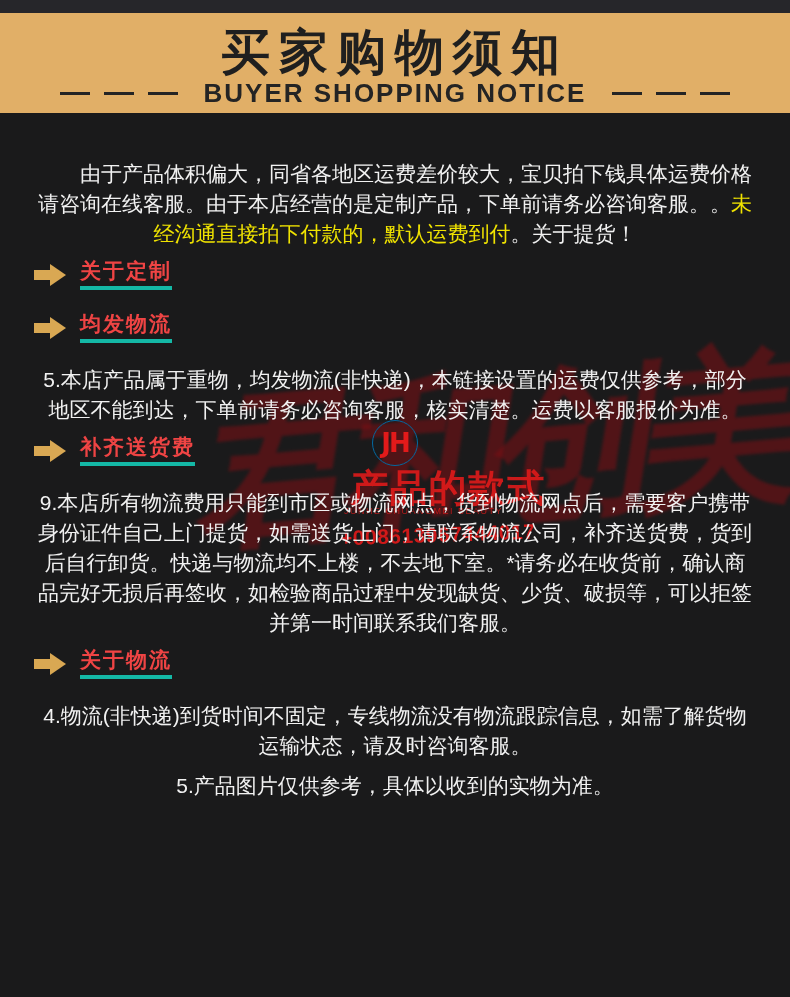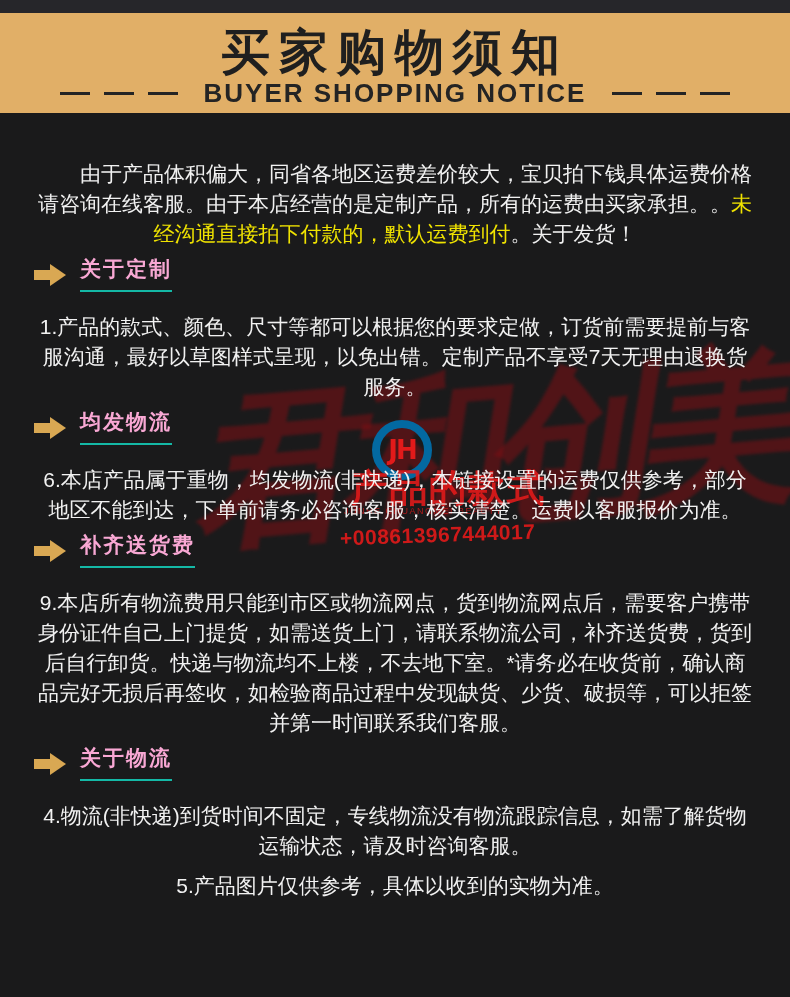--- a/index.html
+++ b/index.html
@@ -52,44 +52,44 @@
   .arrow-icon{position:relative;width:33px;height:22px;margin-right:13px;flex:0 0 auto;}
   .arrow-icon::before{
     content:'';position:absolute;left:0;top:6px;width:17px;height:10px;background:#d9a853;
   }
   .arrow-icon::after{
     content:'';position:absolute;left:16px;top:0;
     border-top:11px solid transparent;border-bottom:11px solid transparent;
     border-left:16px solid #d9a853;
   }
   .heading-text{
-    color:#f9a8d4;font-size:21px;font-weight:bold;
+    color:#ef4444;font-size:21px;font-weight:bold;
     letter-spacing:2px;line-height:24px;
-    padding-bottom:9px;border-bottom:2px solid #14b8a6;
+    padding-bottom:3px;border-bottom:4px solid #14b8a6;
   }
   .section-body{margin:0 0 10px;}
   
   .watermark{
     position:absolute;left:0;top:0;width:100%;height:100%;
     z-index:1;pointer-events:none;
   }
   .wm-script{
     position:absolute;left:190px;top:368px;width:560px;
     font-family:"DejaVu Serif","Liberation Serif",serif;
     font-style:italic;font-weight:bold;
     font-size:165px;line-height:165px;letter-spacing:-18px;
     color:rgba(126,14,20,0.55);
     transform:rotate(-5deg);
     filter:blur(1.5px);
     white-space:nowrap;
   }
   .wm-logo{
     position:absolute;left:372px;top:420px;
     width:44px;height:44px;border-radius:50%;
-    border:8px solid #0369a1;
+    border:1px solid #0369a1;
     box-shadow:inset 0 0 0 2px rgba(226,26,26,0.0);
     display:flex;align-items:center;justify-content:center;
   }
   .wm-logo-text{
     color:#e21a1a;font-weight:bold;font-size:26px;letter-spacing:-2px;
     font-family:"DejaVu Sans","Liberation Sans",sans-serif;
   }
   .wm-brand{
     position:absolute;left:338px;top:468px;width:220px;
     color:rgba(226,26,26,0.88);
@@ -129,33 +129,32 @@
     <div class="wm-logo">
       <span class="wm-logo-text">JH</span>
     </div>
     <div class="wm-brand">产品的款式</div>
     <div class="wm-latin">JUNHE CHUANGMEI BEAUTY</div>
     <div class="wm-phone">+008613967444017</div>
   </div>
 
   <main class="content">
 
-    <p class="intro"><span>由于产品体积偏大，同省各地区运费差价较大，宝贝拍下钱具体运费价格请咨询在线客服。由于本店经营的是定制产品，所有的运费由买家承担。。</span><span class="hl">未经沟通直接拍下付款的，默认运费到付</span><span>。关于发货！</span></p>
+    <p class="intro"><span>由于产品体积偏大，同省各地区运费差价较大，宝贝拍下钱具体运费价格请咨询在线客服。由于本店经营的是定制产品，下单前请务必咨询客服。。</span><span class="hl">未经沟通直接拍下付款的，默认运费到付</span><span>。关于提货！</span></p>
 
     <div class="section-heading">
       <span class="arrow-icon"></span>
       <span class="heading-text">关于定制</span>
     </div>
-    <p class="section-body">1.产品的款式、颜色、尺寸等都可以根据您的要求定做，订货前需要提前与客服沟通，最好以草图样式呈现，以免出错。定制产品不享受7天无理由退换货服务。</p>
 
     <div class="section-heading">
       <span class="arrow-icon"></span>
       <span class="heading-text">均发物流</span>
     </div>
-    <p class="section-body">6.本店产品属于重物，均发物流(非快递)，本链接设置的运费仅供参考，部分地区不能到达，下单前请务必咨询客服，核实清楚。运费以客服报价为准。</p>
+    <p class="section-body">5.本店产品属于重物，均发物流(非快递)，本链接设置的运费仅供参考，部分地区不能到达，下单前请务必咨询客服，核实清楚。运费以客服报价为准。</p>
 
     <div class="section-heading">
       <span class="arrow-icon"></span>
       <span class="heading-text">补齐送货费</span>
     </div>
     <p class="section-body">9.本店所有物流费用只能到市区或物流网点，货到物流网点后，需要客户携带身份证件自己上门提货，如需送货上门，请联系物流公司，补齐送货费，货到后自行卸货。快递与物流均不上楼，不去地下室。*请务必在收货前，确认商品完好无损后再签收，如检验商品过程中发现缺货、少货、破损等，可以拒签并第一时间联系我们客服。</p>
 
     <div class="section-heading">
       <span class="arrow-icon"></span>
       <span class="heading-text">关于物流</span>

